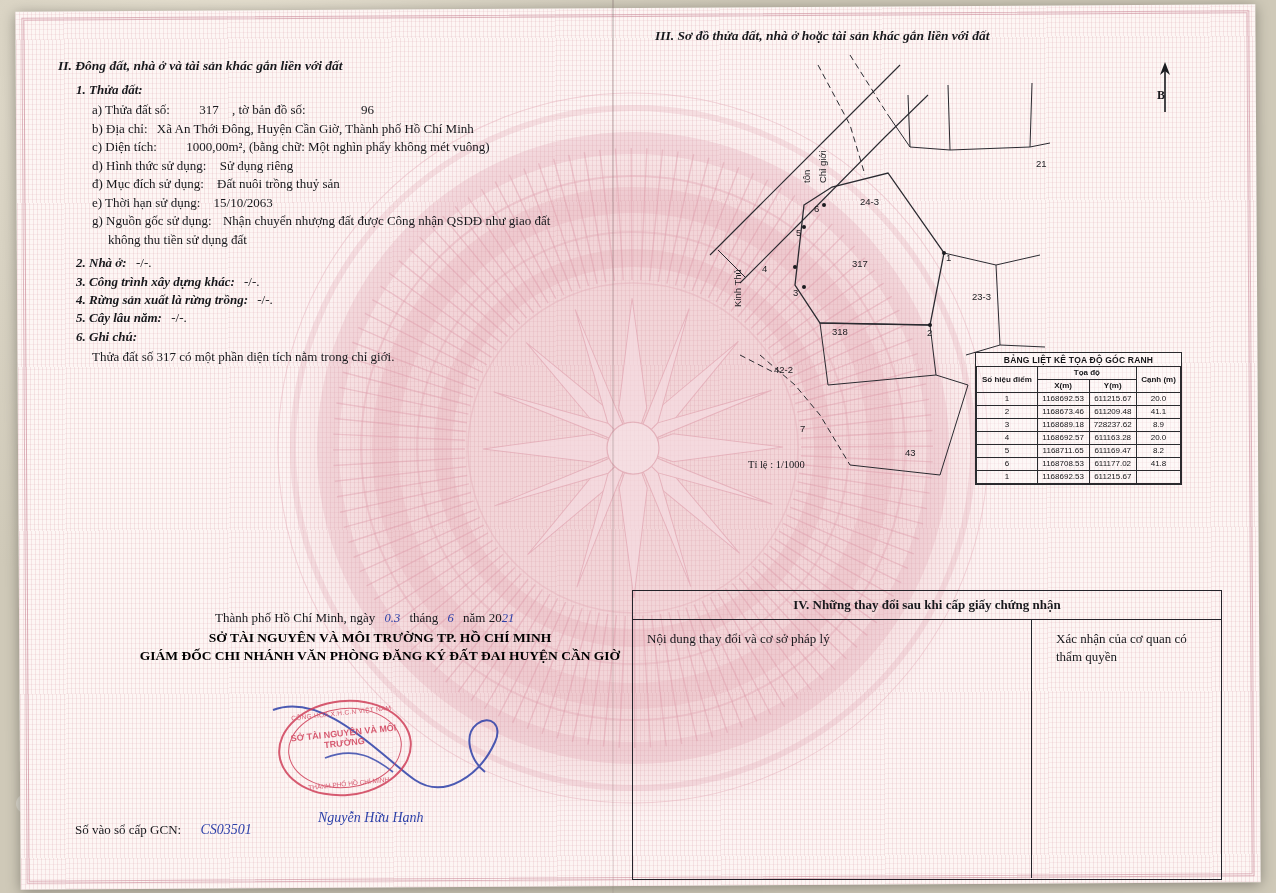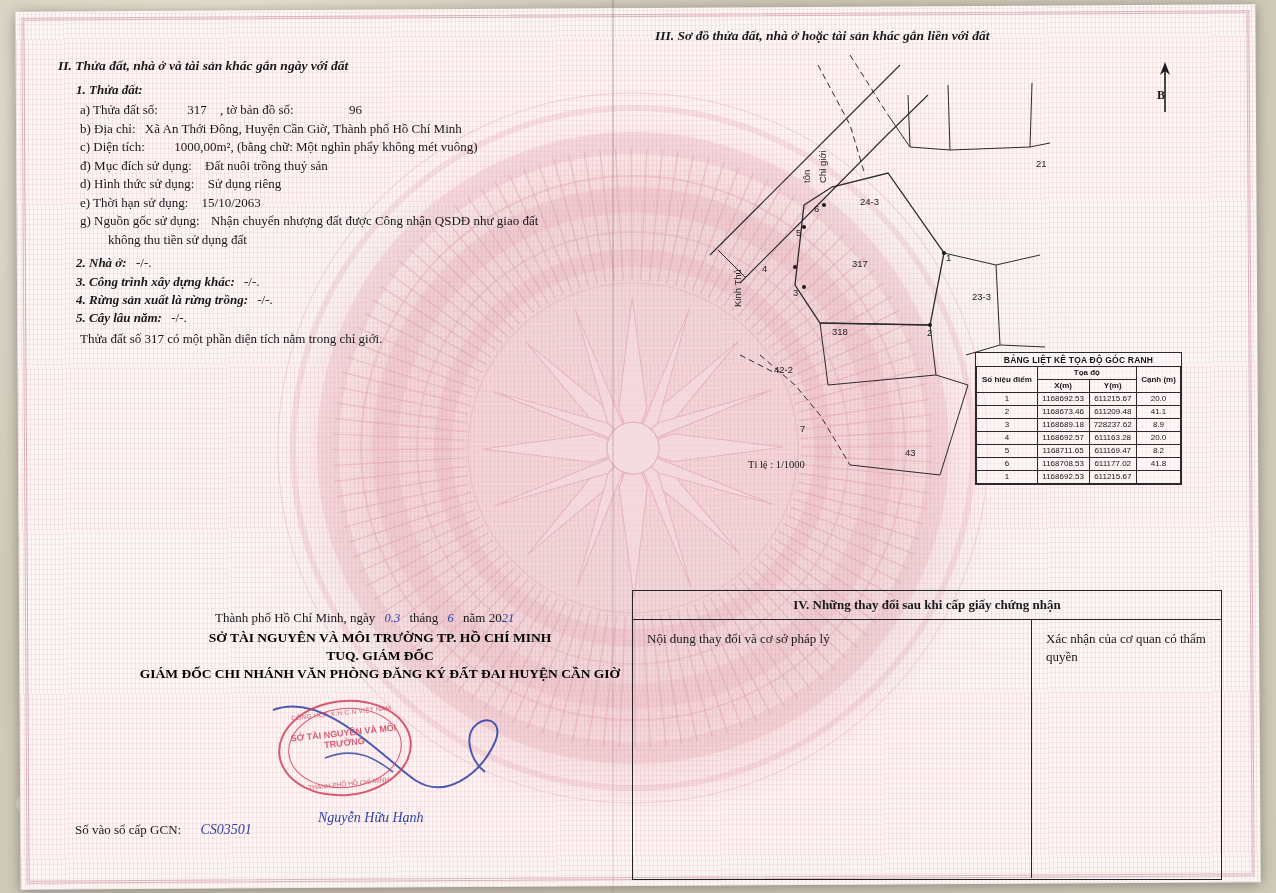--- a/index.html
+++ b/index.html
@@ -62,21 +62,21 @@
     pointer-events:none;
   }
   
   .sec-title{font-weight:bold;font-style:italic;font-size:13.5px;color:#17181c;}
   .txt{font-size:13px;color:#17181c;line-height:1.42;}
   .it{font-style:italic;}
   .b{font-weight:bold;}
   #leftcol{position:absolute;left:58px;top:58px;width:545px;}
   #leftcol .line{white-space:nowrap;}
   .indent1{padding-left:18px;}
-  .indent2{padding-left:22px;}
+  .indent2{padding-left:34px;}
   .indent3{padding-left:50px;}
   .val{font-family:"Liberation Serif",serif;}
   
   #rightcol{position:absolute;left:655px;top:28px;width:560px;}
   #rightcol .sec-title{font-size:13.5px;}
   
   #map{position:absolute;left:700px;top:55px;width:520px;height:470px;}
   #map svg{position:absolute;left:0;top:0;}
   .maplbl{position:absolute;font-size:9.5px;color:#1b1b1f;font-family:"Liberation Sans",sans-serif;}
   .maplbl.rot{transform:rotate(-90deg);transform-origin:0 0;}
@@ -105,21 +105,21 @@
   #seal .t2{position:absolute;top:26px;left:0;width:100%;text-align:center;font-size:9px;font-weight:bold;line-height:1.15;font-family:"Liberation Sans",sans-serif;}
   #seal .t3{position:absolute;bottom:7px;left:0;width:100%;text-align:center;font-size:6.5px;font-family:"Liberation Sans",sans-serif;}
   #sigcurve{position:absolute;left:265px;top:680px;width:300px;height:140px;pointer-events:none;}
   #signame{position:absolute;left:318px;top:810px;font-size:14px;}
   #gcn{position:absolute;left:75px;top:822px;font-size:13px;color:#17181c;}
   #gcn .hw{font-size:14px;}
   
   #secIV{position:absolute;left:632px;top:590px;width:588px;height:288px;border:1.3px solid #23232a;}
   #secIV .hd{height:28px;border-bottom:1.3px solid #23232a;display:flex;align-items:center;justify-content:center;}
   #secIV .hd span{font-weight:bold;font-size:13px;color:#17181c;}
-  #secIV .cols{display:flex;height:258px;}
+  #secIV .cols{display:flex;height:258px;gap:10px;}
   #secIV .c1{width:398px;border-right:1.3px solid #23232a;}
   #secIV .c2{flex:1;}
   #secIV .ch{padding:10px 14px;font-size:13px;color:#17181c;line-height:1.35;}
 </style>
 </head>
 <body>
 
 <div id="page">
   <div class="lace"></div>
 
@@ -287,21 +287,21 @@
           <circle r="26" fill="#f7e4e8" stroke="#dda0ad" stroke-width="1.2"></circle>
         </g>
       </g>
     </svg>
 
   </div>
 
   <div class="fold"></div>
 
   <div id="leftcol">
-    <div class="sec-title">II. Thửa đất, nhà ở và tài sản khác gắn ngày với đất</div>
+    <div class="sec-title">II. Đông đất, nhà ở và tài sản khác gắn liền với đất</div>
 
     <div class="txt indent1" style="margin-top:7px;">
       <span class="it b">1. Thửa đất:</span>
     </div>
 
     <div class="txt indent2 line" style="margin-top:2px;">
       <span>a) Thửa đất số:</span>
       <span class="val" style="padding:0 10px 0 26px;">317</span>
       <span>, tờ bản đồ số:</span>
       <span class="val" style="padding-left:52px;">96</span>
@@ -311,27 +311,27 @@
       <span>b) Địa chỉ:</span>
       <span class="val" style="padding-left:6px;">Xã An Thới Đông, Huyện Cần Giờ, Thành phố Hồ Chí Minh</span>
     </div>
 
     <div class="txt indent2 line">
       <span>c) Diện tích:</span>
       <span class="val" style="padding-left:26px;">1000,00m², (bằng chữ: Một nghìn phẩy không mét vuông)</span>
     </div>
 
     <div class="txt indent2 line">
+      <span>d) Hình thức sử dụng:</span>
+      <span class="val" style="padding-left:10px;">Sử dụng riêng</span>
+    </div>
+
+    <div class="txt indent2 line">
       <span>đ) Mục đích sử dụng:</span>
       <span class="val" style="padding-left:10px;">Đất nuôi trồng thuỷ sản</span>
-    </div>
-
-    <div class="txt indent2 line">
-      <span>d) Hình thức sử dụng:</span>
-      <span class="val" style="padding-left:10px;">Sử dụng riêng</span>
     </div>
 
     <div class="txt indent2 line">
       <span>e) Thời hạn sử dụng:</span>
       <span class="val" style="padding-left:10px;">15/10/2063</span>
     </div>
 
     <div class="txt indent2 line">
       <span>g) Nguồn gốc sử dụng:</span>
       <span class="val" style="padding-left:8px;">Nhận chuyển nhượng đất được Công nhận QSDĐ như giao đất</span>
@@ -348,20 +348,23 @@
       <span class="it b">3. Công trình xây dựng khác:</span>
       <span class="val" style="padding-left:6px;">-/-.</span>
     </div>
     <div class="txt indent1 line">
       <span class="it b">4. Rừng sản xuất là rừng trồng:</span>
       <span class="val" style="padding-left:6px;">-/-.</span>
     </div>
     <div class="txt indent1 line">
       <span class="it b">5. Cây lâu năm:</span>
       <span class="val" style="padding-left:6px;">-/-.</span>
+    </div>
+    <div class="txt indent1 line">
+      <span class="it b">6. Ghi chú:</span>
     </div>
     <div class="txt indent2 line" style="margin-top:2px;">
       <span class="val">Thửa đất số 317 có một phần diện tích nằm trong chỉ giới.</span>
     </div>
   </div>
 
   <div id="rightcol">
     <div class="sec-title">III. Sơ đồ thửa đất, nhà ở hoặc tài sản khác gắn liền với đất</div>
   </div>
 
@@ -497,21 +500,20 @@
 
   <div id="signblock">
     <div class="ln1">
       <span>Thành phố Hồ Chí Minh, ngày</span>
       <span class="hand handsm" style="padding:0 6px;">0.3</span>
       <span>tháng</span>
       <span class="hand handsm" style="padding:0 6px;">6</span>
       <span>năm 20</span><span class="hand handsm">21</span>
     </div>
     <div class="ln2">SỞ TÀI NGUYÊN VÀ MÔI TRƯỜNG TP. HỒ CHÍ MINH</div>
-    <div class="ln3">TUQ. GIÁM ĐỐC</div>
     <div class="ln4">GIÁM ĐỐC CHI NHÁNH VĂN PHÒNG ĐĂNG KÝ ĐẤT ĐAI HUYỆN CẦN GIỜ</div>
   </div>
 
   <svg id="sigcurve" viewBox="0 0 300 140">
     <path d="M8,30 C60,10 120,80 150,100 C180,120 215,95 230,62 C238,45 225,34 212,44 C198,55 205,80 220,92" fill="none" stroke="#2b3fa8" stroke-width="2" opacity=".85"></path>
     <path d="M60,78 C90,66 110,78 128,92" fill="none" stroke="#2b3fa8" stroke-width="1.6" opacity=".8"></path>
   </svg>
 
   <div id="seal">
     <div class="in"></div>

